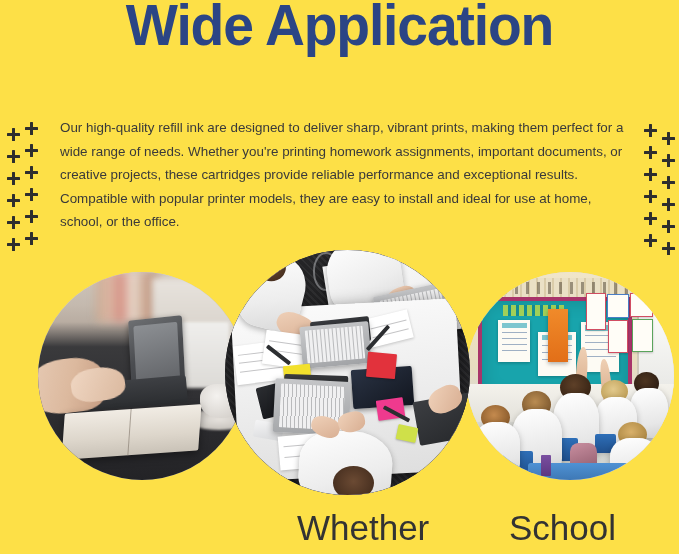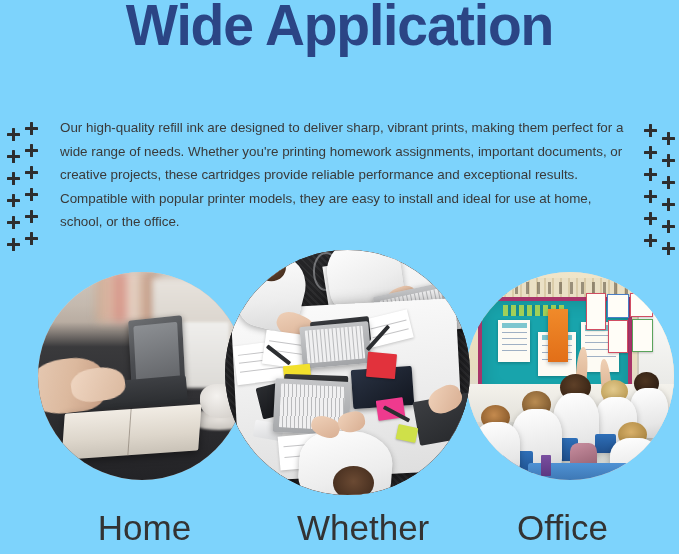--- a/index.html
+++ b/index.html
@@ -12,21 +12,21 @@
     height: 554px;
     overflow: hidden;
     font-family: "Liberation Sans", sans-serif;
     position: relative;
   }
 
   .page {
     position: relative;
     width: 679px;
     height: 554px;
-    background: #7dd3fc;
+    background: #fde047;
     overflow: hidden;
   }
 
   
   .title {
     position: absolute;
     left: 0;
     top: -2px;
     width: 679px;
     text-align: center;
@@ -748,18 +748,17 @@
         <div class="kid-head k6h"></div>
         <div class="kid k6"></div>
         <div class="table-blue"></div>
         <div class="cupv"></div>
       </div>
     </div>
 
   </div>
 
   <div class="labels">
-    <div class="label home">Home</div>
     <div class="label office">Whether</div>
-    <div class="label school">Office</div>
+    <div class="label school">School</div>
   </div>
 
 </div>
 
 </body></html>

